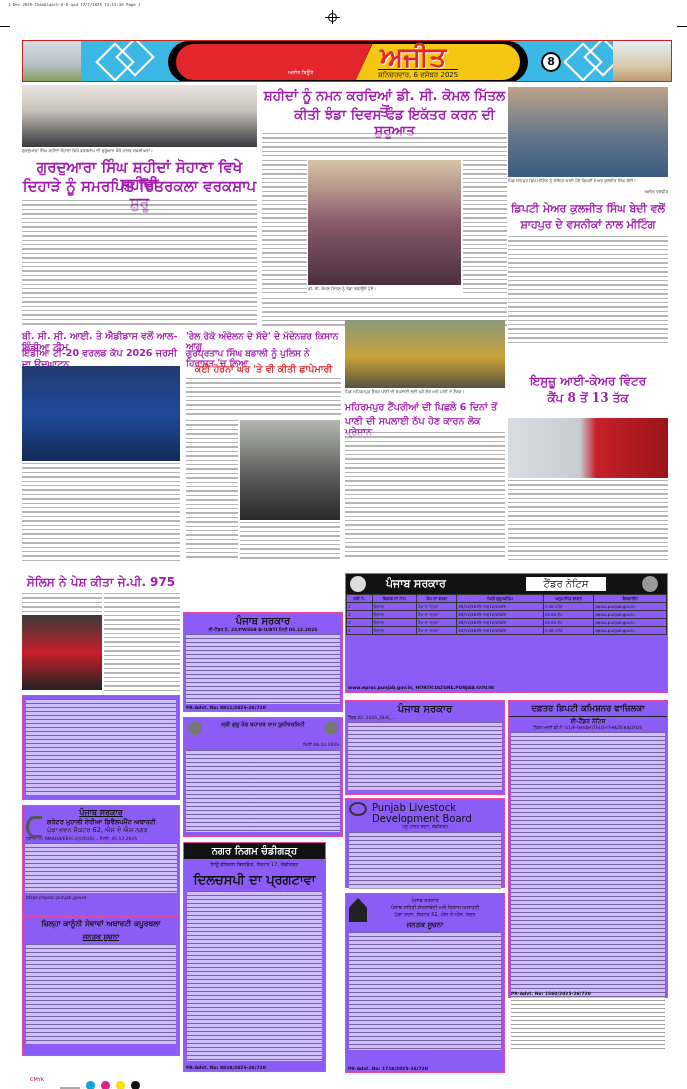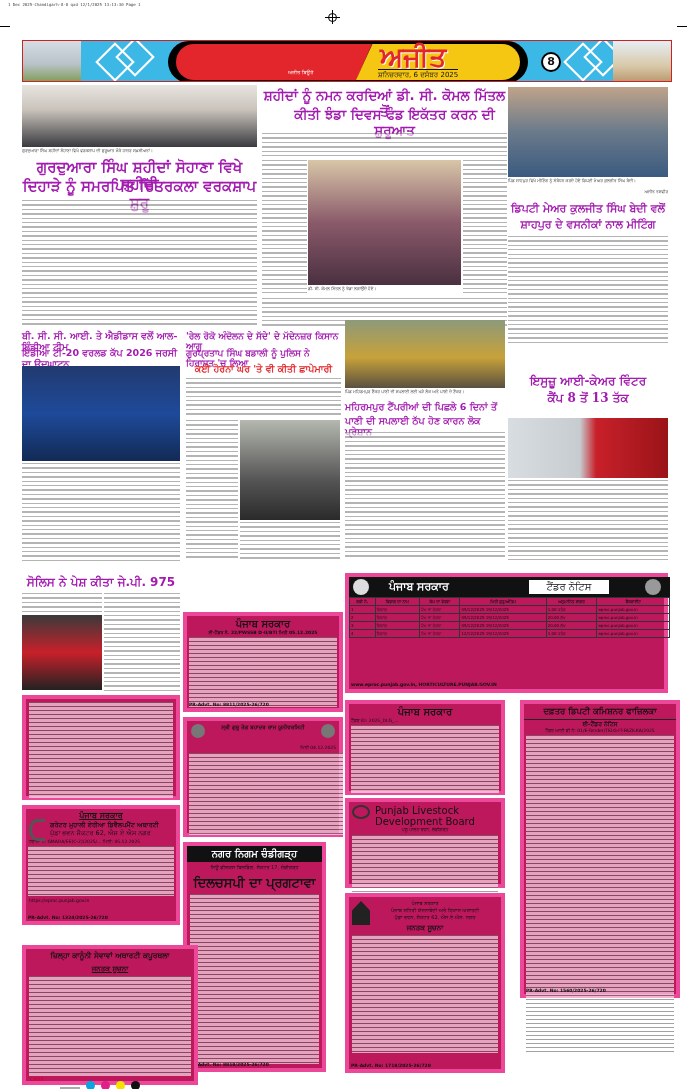--- a/index.html
+++ b/index.html
@@ -16,21 +16,21 @@
 .pill .yel{left:188px;top:3px;width:164px;height:36px;background:#f6c712;border-radius:0 18px 18px 0;clip-path:polygon(10% 0,100% 0,100% 100%,0 100%)}
 .mast-title{left:22px;top:2px;font-size:24px;font-weight:bold;color:#fff;letter-spacing:1px;text-shadow:1px 1px 0 #000}
 .mast-brand{left:212px;top:0;font-size:27px;font-weight:bold;color:#e3262b;text-shadow:1px 1px 0 #fff}
 .mast-date{left:210px;top:28px;font-size:7px;color:#111;border-top:1px solid #111;padding-top:1px}
 .mast-sub{left:120px;top:28px;font-size:5px;color:#fff}
 .pageno{left:518px;top:11px;width:20px;height:20px;border-radius:50%;background:#fff;border:2px solid #000;font-size:11px;font-weight:bold;text-align:center;line-height:16px}
 .img{background:#999}
 .cap{font-size:4.2px;line-height:6px;color:#222}
 .hl{font-weight:bold;color:#a21caf;text-align:center;line-height:1.15}
 .txt{background:repeating-linear-gradient(180deg,#777 0 1.3px,#fff 1.3px 4.4px);opacity:.55}
-.box{border:4px solid #ec4899;background:#be185d}
+.box{border:1px solid #ec4899;background:#8b5cf6}
 .box .t{text-align:center;font-weight:bold}
 .tinyline{background:repeating-linear-gradient(180deg,#666 0 1px,#fff 1px 4px);opacity:.6}
 .tbl td,.tbl th{border:1px solid #333;font-size:4px;padding:1px;vertical-align:top}
 .tbl{border-collapse:collapse;width:100%}
 .colorbar span{display:inline-block;width:9px;height:9px;border-radius:50%;margin-right:1px}
 </style>
 </head>
 <body>
 
 <div class="abs slug">1 Dec 2025-Chandigarh-8-8 qxd 12/1/2025 13:13:30 Page 1</div>
@@ -200,42 +200,42 @@
 <div class="abs box" style="left:345px;top:893px;width:160px;height:180px">
   <div style="position:absolute;left:3px;top:4px;width:18px;height:24px;background:#222;clip-path:polygon(50% 0,100% 40%,100% 100%,0 100%,0 40%)"></div>
   <div style="font-size:5px;text-align:center;margin-top:3px">ਪੰਜਾਬ ਸਰਕਾਰ</div>
   <div style="font-size:5px;text-align:center;margin-left:20px">ਪੰਜਾਬ ਸ਼ਹਿਰੀ ਯੋਜਨਾਬੰਦੀ ਅਤੇ ਵਿਕਾਸ ਅਥਾਰਟੀ</div>
   <div style="font-size:5px;text-align:center;margin-left:20px">ਪੁੱਡਾ ਭਵਨ, ਸੈਕਟਰ 62, ਐਸ.ਏ.ਐਸ. ਨਗਰ</div>
   <div style="font-size:7px;text-align:center;font-weight:bold;margin-top:3px">ਜਨਤਕ ਸੂਚਨਾ</div>
   <div class="tinyline" style="margin:3px;height:118px"></div>
   <div style="position:absolute;left:2px;bottom:1px;font-size:4.5px;font-weight:bold">PR-Advt. No: 1718/2025-26/720</div>
 </div>
 
-<div class="abs box" style="left:520px;top:700px;width:160px;height:298px">
+<div class="abs box" style="left:508px;top:700px;width:160px;height:298px">
   <div style="font-size:8.5px;font-weight:bold;text-align:center;border-bottom:1px solid #222;padding:2px 0">ਦਫ਼ਤਰ ਡਿਪਟੀ ਕਮਿਸ਼ਨਰ ਫਾਜ਼ਿਲਕਾ</div>
   <div style="font-size:6px;text-align:center;font-weight:bold">ਈ-ਟੈਂਡਰ ਨੋਟਿਸ</div>
   <div style="font-size:4.5px;text-align:center">ਟੈਂਡਰ ਆਈ ਡੀ ਨੰ: 01/E-Tender/TELG-IT-FAZILKA/2025</div>
   <div class="tinyline" style="margin:2px;height:320px"></div>
   <div style="position:absolute;left:2px;bottom:1px;font-size:4.5px;font-weight:bold">PR-Advt. No: 1560/2025-26/720</div>
 </div>
 
 <div class="abs box" style="left:22px;top:695px;width:158px;height:105px">
   <div class="tinyline" style="margin:3px;height:96px"></div>
 </div>
 <div class="abs box" style="left:22px;top:805px;width:158px;height:120px">
   <div style="position:absolute;left:3px;top:10px;width:16px;height:22px;border-radius:50% 0 0 50%;border:3px solid #555;border-right:none"></div>
   <div style="font-size:8px;text-align:center;font-weight:bold;text-decoration:underline;margin-top:2px">ਪੰਜਾਬ ਸਰਕਾਰ</div>
   <div style="font-size:6.5px;margin-left:24px;font-weight:bold">ਗਰੇਟਰ ਮੁਹਾਲੀ ਏਰੀਆ ਡਿਵੈਲਪਮੈਂਟ ਅਥਾਰਟੀ</div>
   <div style="font-size:6.5px;margin-left:24px">ਪੁੱਡਾ ਭਵਨ ਸੈਕਟਰ 62, ਐਸ ਏ ਐਸ ਨਗਰ</div>
   <div style="font-size:4.5px;margin-left:3px;margin-top:2px">ਹਵਾਲਾ ਨੰ: GMADA/EE(C-2)/2025/... ਮਿਤੀ: 05.12.2025</div>
   <div class="tinyline" style="margin:2px;height:50px"></div>
   <div style="font-size:4.5px;margin-left:3px">https://eproc.punjab.gov.in</div>
   <div style="position:absolute;left:2px;bottom:1px;font-size:4.5px;font-weight:bold">PR-Advt. No: 1324/2025-26/720</div>
 </div>
-<div class="abs box" style="left:22px;top:945px;width:176px;height:140px">
+<div class="abs box" style="left:22px;top:916px;width:158px;height:140px">
   <div style="font-size:7.5px;text-align:center;font-weight:bold;margin-top:2px">ਜ਼ਿਲ੍ਹਾ ਕਾਨੂੰਨੀ ਸੇਵਾਵਾਂ ਅਥਾਰਟੀ ਕਪੂਰਥਲਾ</div>
   <div style="font-size:7px;text-align:center;font-weight:bold;text-decoration:underline;margin-top:4px">ਜਨਤਕ ਸੂਚਨਾ</div>
   <div class="tinyline" style="margin:3px;height:100px"></div>
 </div>
 
 <div class="abs colorbar" style="left:60px;top:1075px">
   <span style="background:#aaa;width:20px;height:3px;border-radius:0"></span>
   <span style="background:#0aa5e0"></span>
   <span style="background:#e0208a"></span>
   <span style="background:#f5e000"></span>

